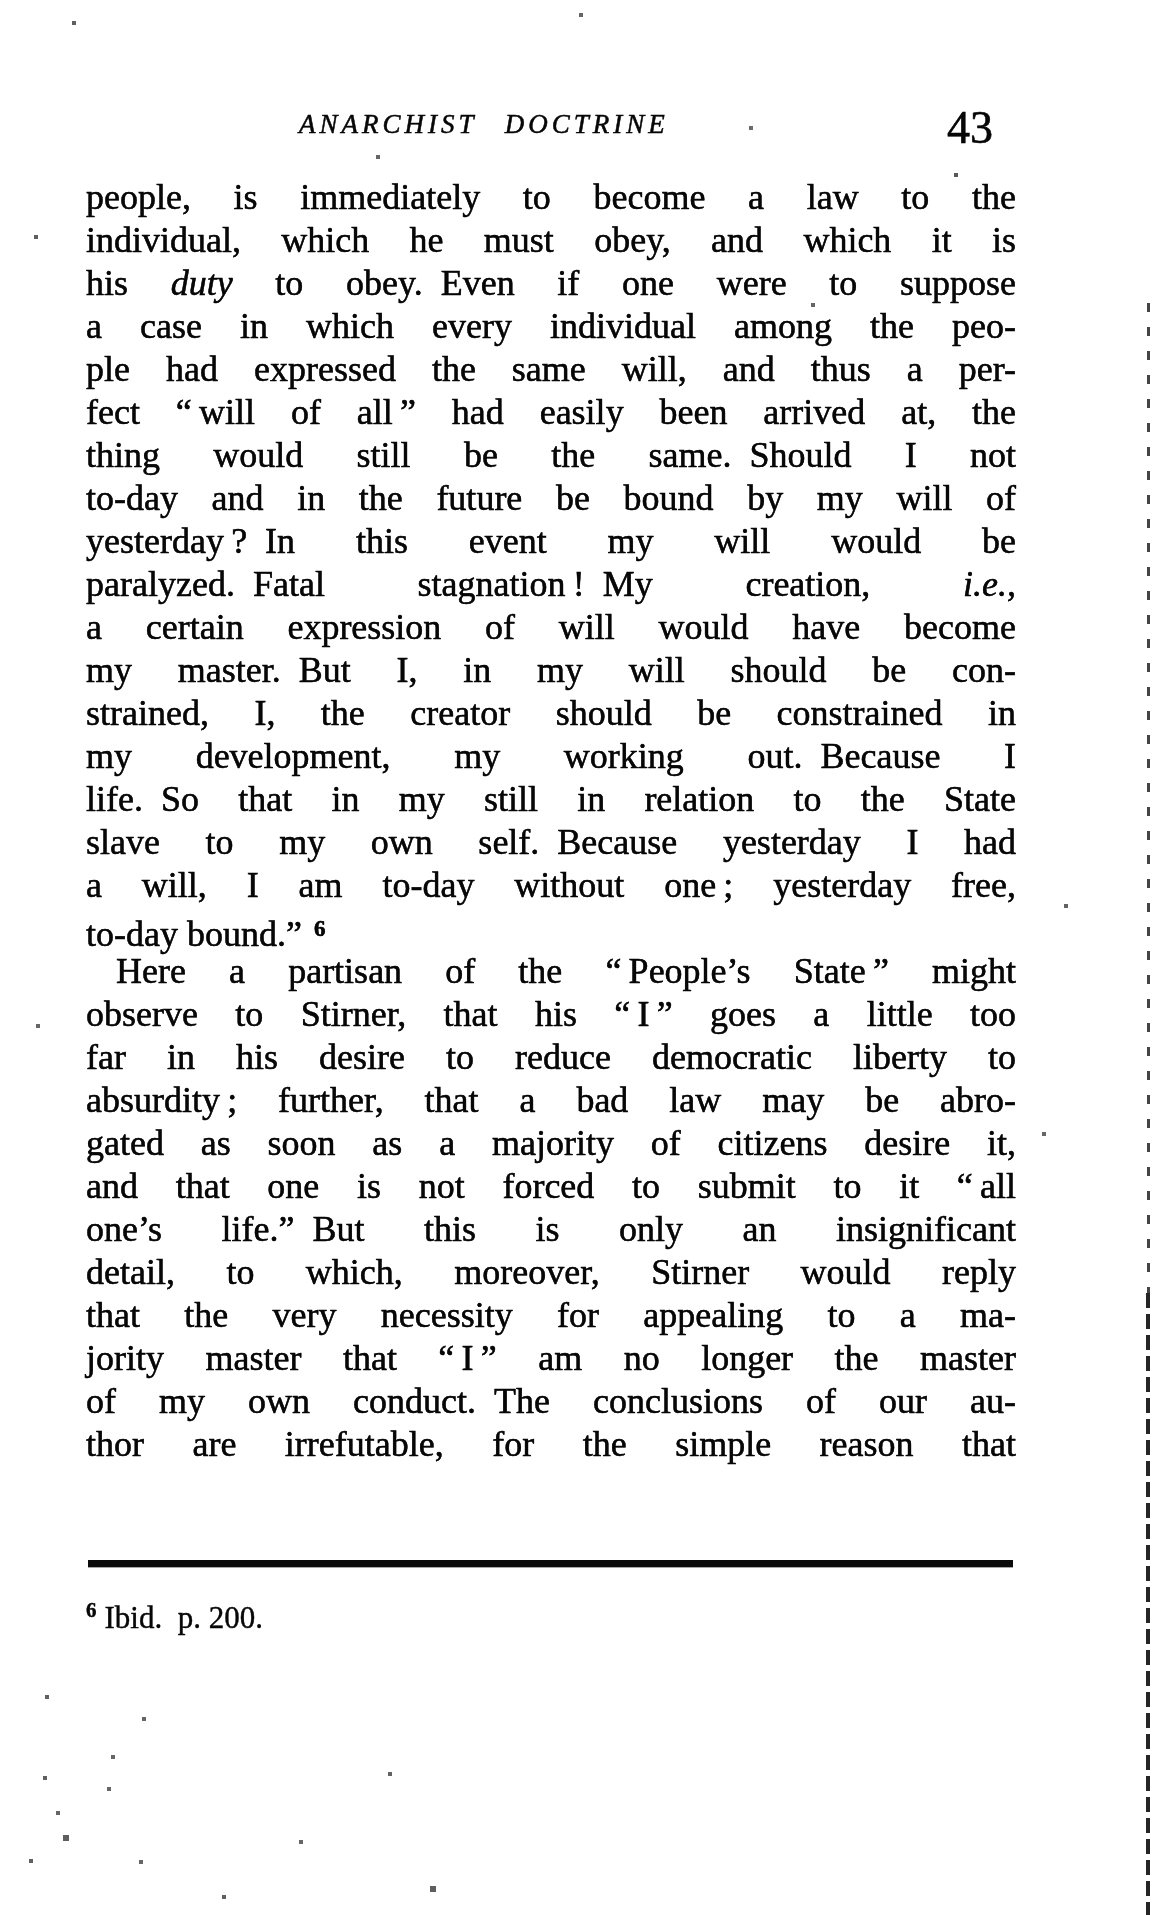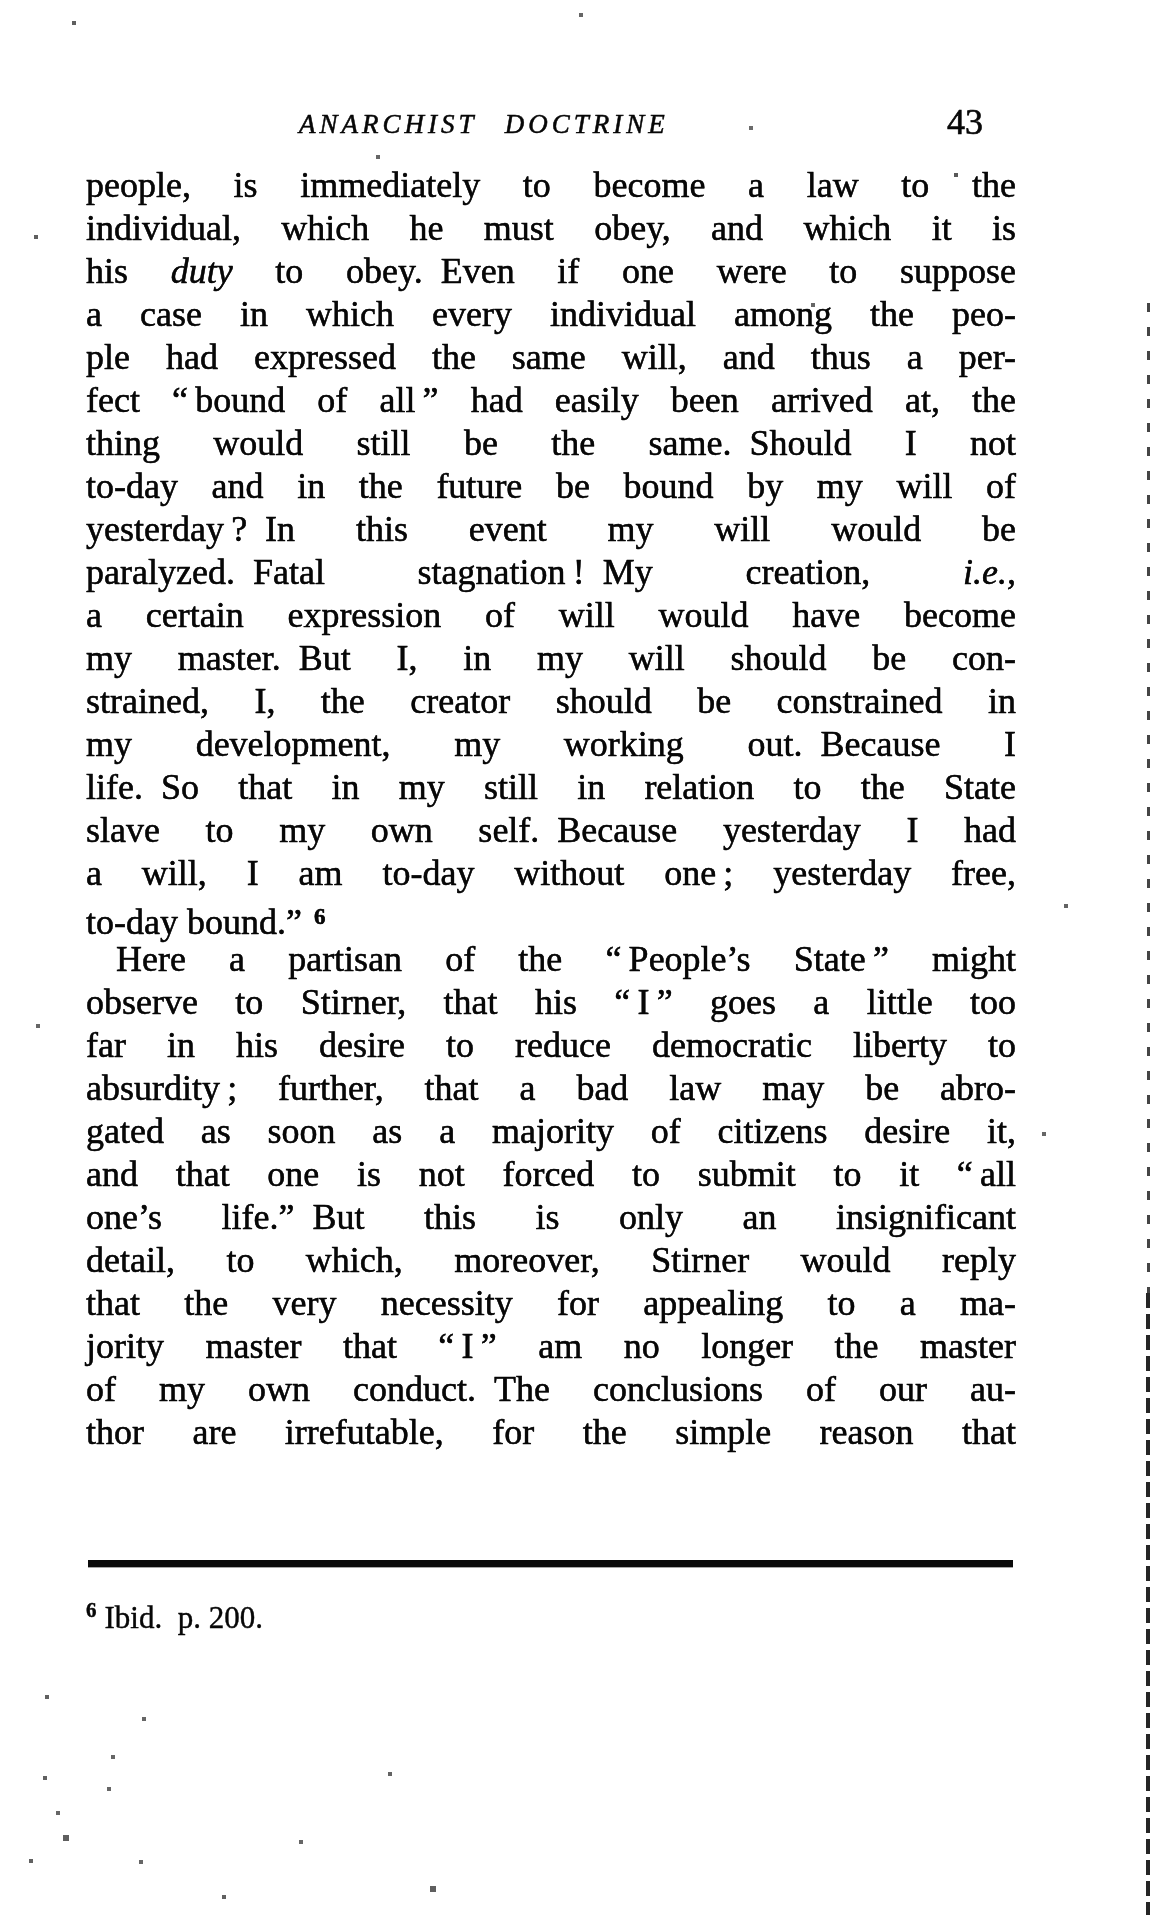--- a/index.html
+++ b/index.html
@@ -16,27 +16,27 @@
   
   .head-title{
     position:absolute;left:299px;top:109px;
     font-size:27px;letter-spacing:4px;word-spacing:17px;
     -webkit-text-stroke:0.5px #000;
     white-space:nowrap;
     font-style:italic;
   }
   .page-num{
     position:absolute;left:947px;top:101px;
-    font-size:36px;
+    font-size:46px;
     -webkit-text-stroke:0.6px #000;
   }
 
   
   .text-block{
-    position:absolute;left:86px;top:164px;width:930px;
+    position:absolute;left:86px;top:176px;width:930px;
     font-size:36px;line-height:43px;
     -webkit-text-stroke:0.45px #000;
     text-shadow:0 0 0.5px rgba(0,0,0,.55);
   }
   .line{
     text-align:justify;
     -moz-text-align-last:justify;
     text-align-last:justify;
     height:43px;overflow:visible;
   }
@@ -101,21 +101,21 @@
 
   <div class="head-title">ANARCHIST DOCTRINE</div>
   <div class="page-num">43</div>
 
   <div class="text-block">
     <div class="line">people, is immediately to become a law to the</div>
     <div class="line">individual, which he must obey, and which it is</div>
     <div class="line"><span>his </span><em>duty</em><span> to obey. Even if one were to suppose</span></div>
     <div class="line">a case in which every individual among the peo-</div>
     <div class="line">ple had expressed the same will, and thus a per-</div>
-    <div class="line">fect “ bound of all ” had easily been arrived at, the</div>
+    <div class="line">fect “ will of all ” had easily been arrived at, the</div>
     <div class="line">thing would still be the same. Should I not</div>
     <div class="line">to-day and in the future be bound by my will of</div>
     <div class="line">yesterday ? In this event my will would be</div>
     <div class="line"><span>paralyzed. Fatal stagnation ! My creation, </span><em>i.e.,</em></div>
     <div class="line">a certain expression of will would have become</div>
     <div class="line">my master. But I, in my will should be con-</div>
     <div class="line">strained, I, the creator should be constrained in</div>
     <div class="line">my development, my working out. Because I</div>
     <div class="line">life. So that in my still in relation to the State</div>
     <div class="line">slave to my own self. Because yesterday I had</div>

